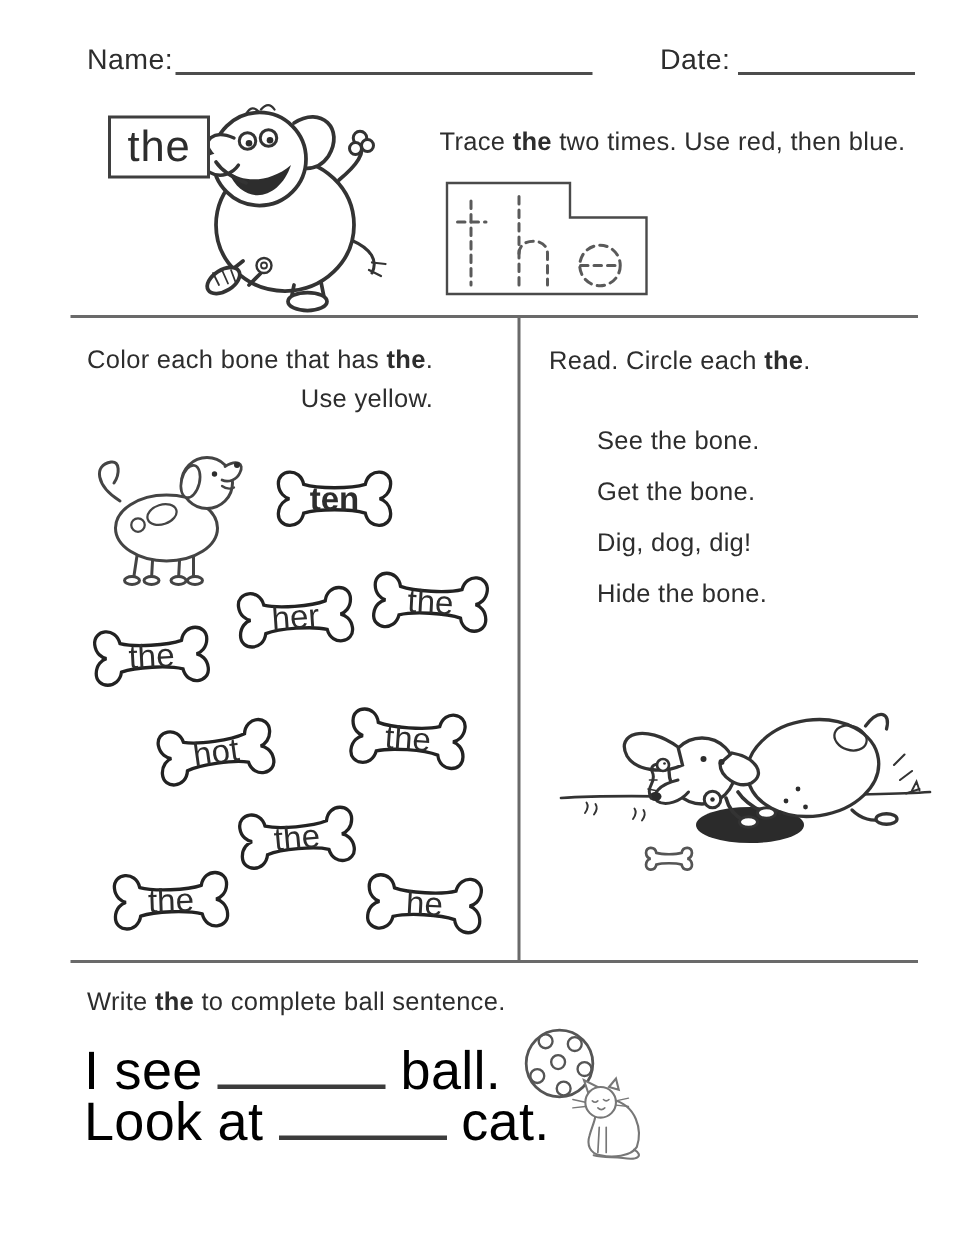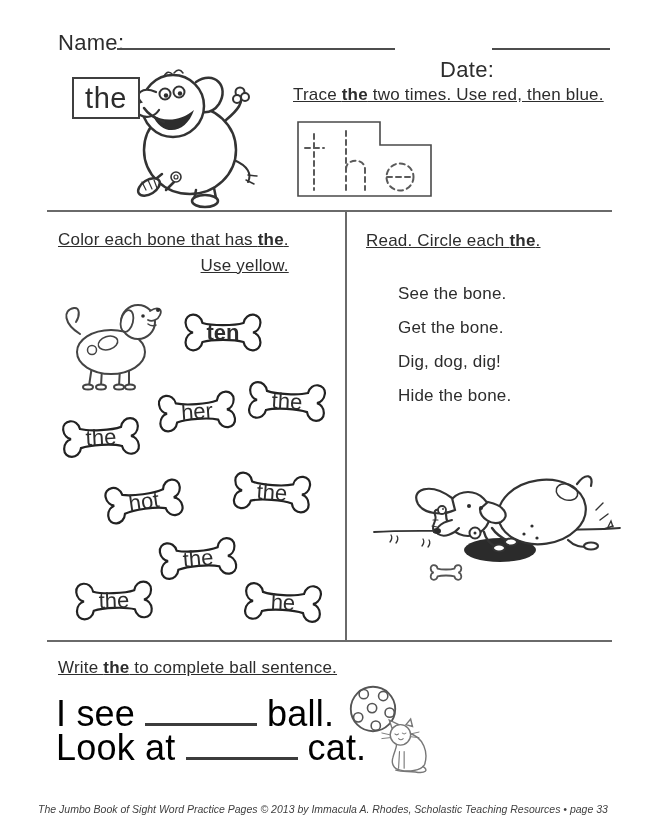--- a/index.html
+++ b/index.html
@@ -2,24 +2,24 @@
 <html><head>
 <meta charset="utf-8">
 <style>
   html,body{margin:0;padding:0;background:#fff;}
   #page{
     position:relative;width:646px;height:839px;background:#ffffff;
     font-family:"Liberation Sans",sans-serif;color:#2d2d2d;overflow:hidden;
   }
   .abs{position:absolute;}
   
-  .hdr-label{font-size:22px;letter-spacing:.3px;}
+  .hdr-label{font-size:19px;letter-spacing:.3px;}
   .blank-line{display:inline-block;border-bottom:2px solid #4d4d4d;height:17px;}
   
-  .instr{font-size:17px;letter-spacing:.2px;line-height:26px;text-decoration:underline;}
+  .instr{font-size:17px;letter-spacing:.2px;line-height:26px;}
   .bold-word{font-weight:bold;}
   
   .word-card{
     width:64px;height:38px;border:2.5px solid #3f3f3f;background:#fff;z-index:3;
     display:flex;align-items:center;justify-content:center;
     font-size:29px;letter-spacing:.5px;
   }
   
   .h-div{border-top:2px solid #6a6a6a;width:565px;height:0;}
   .v-div{border-left:2px solid #6a6a6a;width:0;height:430px;}
@@ -43,21 +43,21 @@
 <svg width="0" height="0" style="position:absolute" aria-hidden="true">
   <defs>
     <path id="bone-path" d="M 32 22 C 29 6 8 8 9 22 C 9.5 30 15 34 19 35 C 15 36 9.5 40 9 48 C 8 62 29 64 32 48 C 45 44 75 44 88 48 C 91 64 112 62 111 48 C 110.5 40 105 36 101 35 C 105 34 110.5 30 111 22 C 112 8 91 6 88 22 C 75 26 45 26 32 22 Z"></path>
   </defs>
 </svg>
 
 <div id="page">
 
   <span class="abs hdr-label" style="left:58px;top:30px;">Name:</span>
   <span class="abs blank-line" style="left:117px;top:31px;width:278px;"></span>
-  <span class="abs hdr-label" style="left:440px;top:30px;margin-top:27px;">Date:</span>
+  <span class="abs hdr-label" style="left:440px;top:30px;">Date:</span>
   <span class="abs blank-line" style="left:492px;top:31px;width:118px;"></span>
 
   <svg class="abs" style="left:78px;top:58px;z-index:1;" width="190" height="150" viewBox="0 0 190 150">
     <g fill="#fff" stroke="#333" stroke-width="2.5" stroke-linecap="round">
 
       <path d="M 156 102 C 170 108 174 116 170 124" fill="none" stroke-width="2"></path>
       <path d="M 168 122 l 8 4 M 170 117 l 9 1" fill="none" stroke-width="1.5"></path>
 
       <ellipse cx="112" cy="92" rx="46" ry="44"></ellipse>
 
@@ -304,17 +304,14 @@
 
         <circle cx="22" cy="18" r="11"></circle>
 
         <path d="M 16 17 q 2 2 4 0 M 24 16 q 2 2 4 0 M 20 22 q 2.5 2.5 5 0" fill="none" stroke-width="1.1"></path>
 
         <path d="M 11 18 L 2 16 M 11 21 L 2 22 M 33 17 L 42 15 M 33 20 L 42 21" fill="none" stroke-width="1"></path>
       </g>
     </svg>
   </div>
 
-  <div class="abs footer" style="left:0;top:803px;">
-    <span>The Jumbo Book of Sight Word Practice Pages</span><span> © 2013  by Immacula A. Rhodes, Scholastic Teaching Resources  •  page 33</span>
-  </div>
 
 </div>
 
 </body></html>

